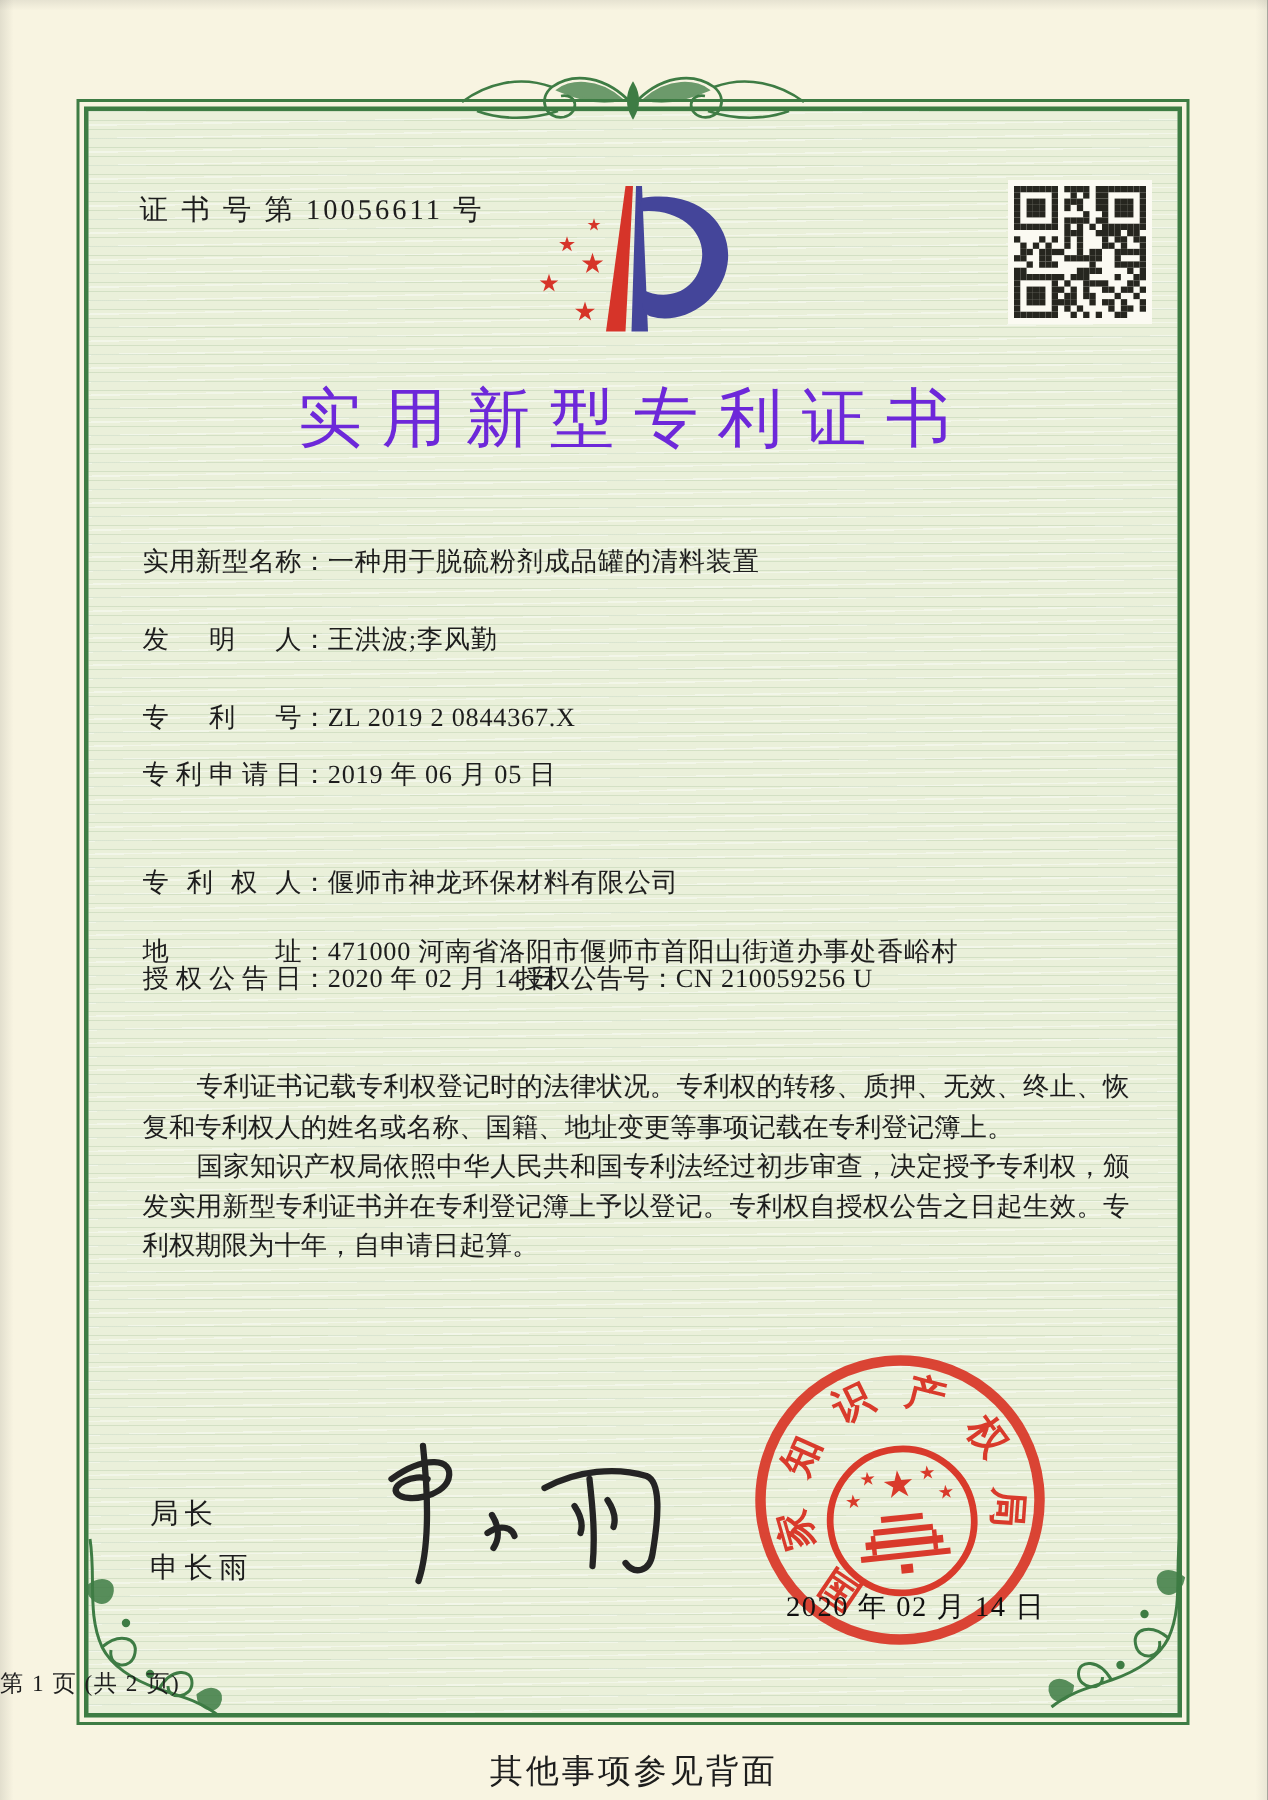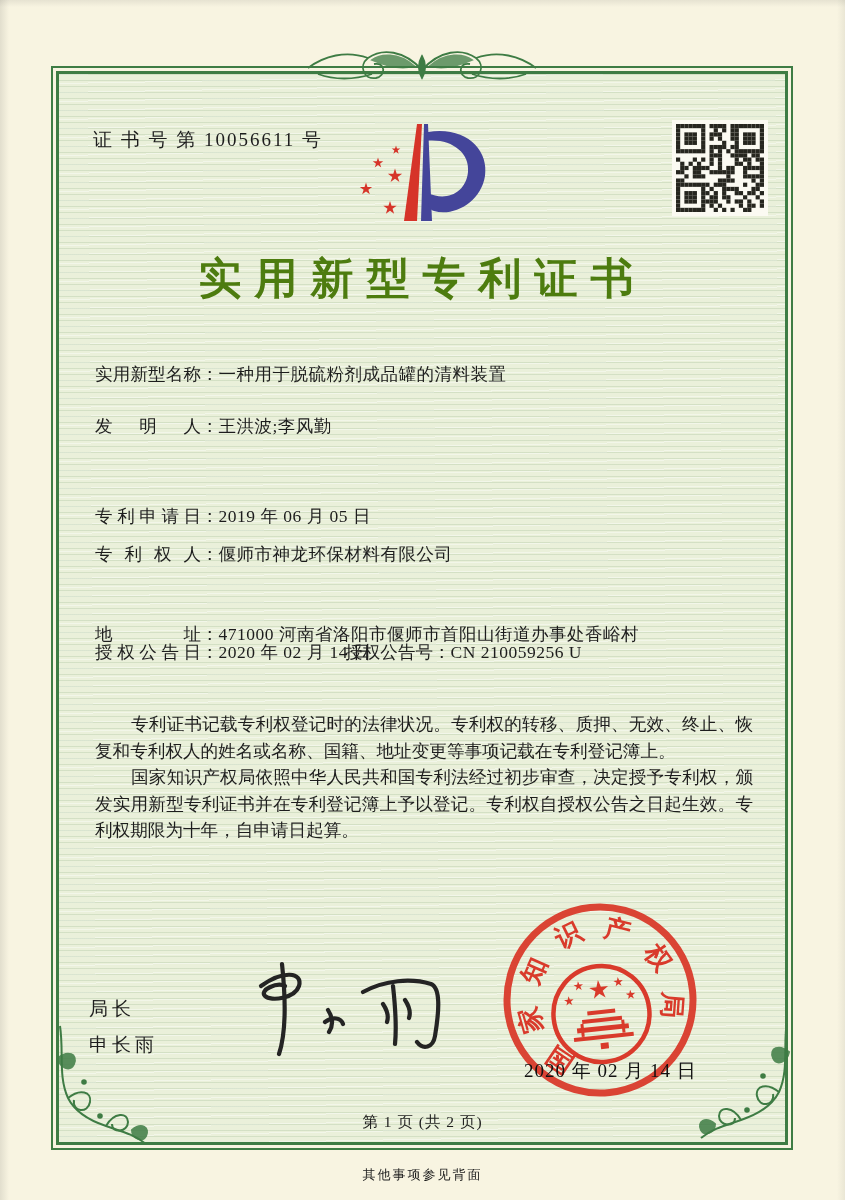--- a/index.html
+++ b/index.html
@@ -22,36 +22,36 @@
   .frame-inner{
     position:absolute;inset:3px;border:3px solid #3e7c44;
     background-color:#eaf0da;
     background-image:
       repeating-linear-gradient(180deg, rgba(120,160,110,.20) 0 1px, rgba(0,0,0,0) 1px 6px),
       repeating-linear-gradient(179deg, rgba(255,255,255,.4) 0 1px, rgba(0,0,0,0) 1px 9px);
   }
   .abs{position:absolute;}
   .orn{position:absolute;z-index:3;}
   .cert-no{left:93px;top:127px;font-size:19px;letter-spacing:2px;z-index:4;}
-  .title{left:0;right:0;top:250px;text-align:center;font-size:43px;font-weight:bold;
-         letter-spacing:13px;z-index:4;color:#4d7c0f;}
+  .title{left:0;right:0;top:250px;text-align:center;font-size:43px;font-weight:normal;
+         letter-spacing:13px;z-index:4;color:#6d28d9;}
   .frow{position:absolute;left:95px;font-size:17.5px;white-space:nowrap;z-index:4;}
   .flabel{display:inline-block;width:106px;text-align:justify;text-align-last:justify;vertical-align:top;}
   .flabel-sm{display:inline-block;width:88px;text-align:justify;text-align-last:justify;vertical-align:top;}
   .fvalue{letter-spacing:.5px;}
   .grant-col{position:absolute;left:250px;top:0;white-space:nowrap;}
   .paras{position:absolute;left:95px;width:658px;top:711px;font-size:17.6px;
          line-height:26.6px;text-align:justify;z-index:4;}
   .paras p{margin:0;text-indent:2.05em;}
-  .bureau{left:89px;font-size:19px;letter-spacing:4px;z-index:4;}
+  .bureau{left:100px;font-size:19px;letter-spacing:4px;z-index:4;}
   .sig{left:225px;top:952px;z-index:5;}
   .seal{left:496px;top:896px;z-index:4;transform:rotate(-6deg);}
   .seal-date{left:524px;top:1058px;font-size:19px;letter-spacing:1px;z-index:6;color:#111;}
-  .page-info{left:0;right:0;top:1112px;text-align:center;font-size:15.5px;letter-spacing:1px;z-index:4;}
-  .back-note{left:0;right:0;top:1166px;text-align:center;font-size:13px;letter-spacing:2px;z-index:4;}
+  .page-info{left:0;right:0;top:1112px;text-align:left;font-size:15.5px;letter-spacing:1px;z-index:4;}
+  .back-note{left:0;right:0;top:1166px;text-align:center;font-size:22px;letter-spacing:2px;z-index:4;}
   .qr-box{left:672px;top:120px;width:96px;height:96px;background:#fbfaf2;z-index:4;
           display:flex;align-items:center;justify-content:center;}
   .logo-box{left:338px;top:116px;z-index:4;}
 </style>
 </head>
 <body>
 
 <div class="paper">
 
   <div class="frame">
@@ -367,24 +367,27 @@
   </div>
 
   <div class="abs title">实用新型专利证书</div>
 
   <div class="frow" style="top:362px;">
     <span class="flabel">实用新型名称</span><span>：</span><span class="fvalue">一种用于脱硫粉剂成品罐的清料装置</span>
   </div>
   <div class="frow" style="top:414px;">
     <span class="flabel">发明人</span><span>：</span><span class="fvalue">王洪波;李风勤</span>
   </div>
+  <div class="frow" style="top:466px;">
+    <span class="flabel">专利号</span><span>：</span><span class="fvalue">ZL 2019 2 0844367.X</span>
+  </div>
   <div class="frow" style="top:504px;">
     <span class="flabel">专利申请日</span><span>：</span><span class="fvalue">2019 年 06 月 05 日</span>
   </div>
-  <div class="frow" style="top:542px;">
+  <div class="frow" style="top:576px;">
     <span class="flabel">专利权人</span><span>：</span><span class="fvalue">偃师市神龙环保材料有限公司</span>
   </div>
   <div class="frow" style="top:622px;">
     <span class="flabel">地址</span><span>：</span><span class="fvalue">471000 河南省洛阳市偃师市首阳山街道办事处香峪村</span>
   </div>
   <div class="frow" style="top:640px;width:658px;">
     <span class="flabel">授权公告日</span><span>：</span><span class="fvalue">2020 年 02 月 14 日</span>
     <span class="grant-col">
       <span class="flabel-sm">授权公告号</span><span>：</span><span class="fvalue">CN 210059256 U</span>
     </span>

